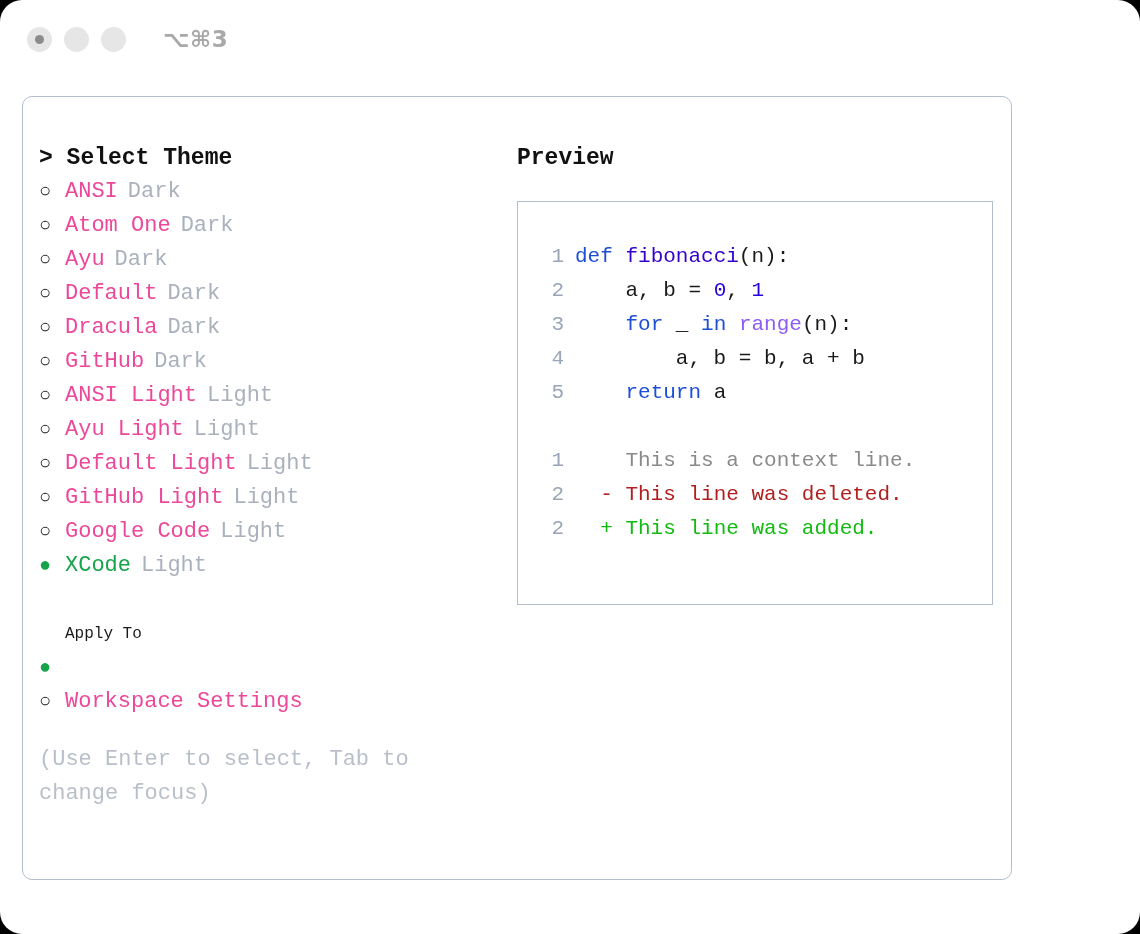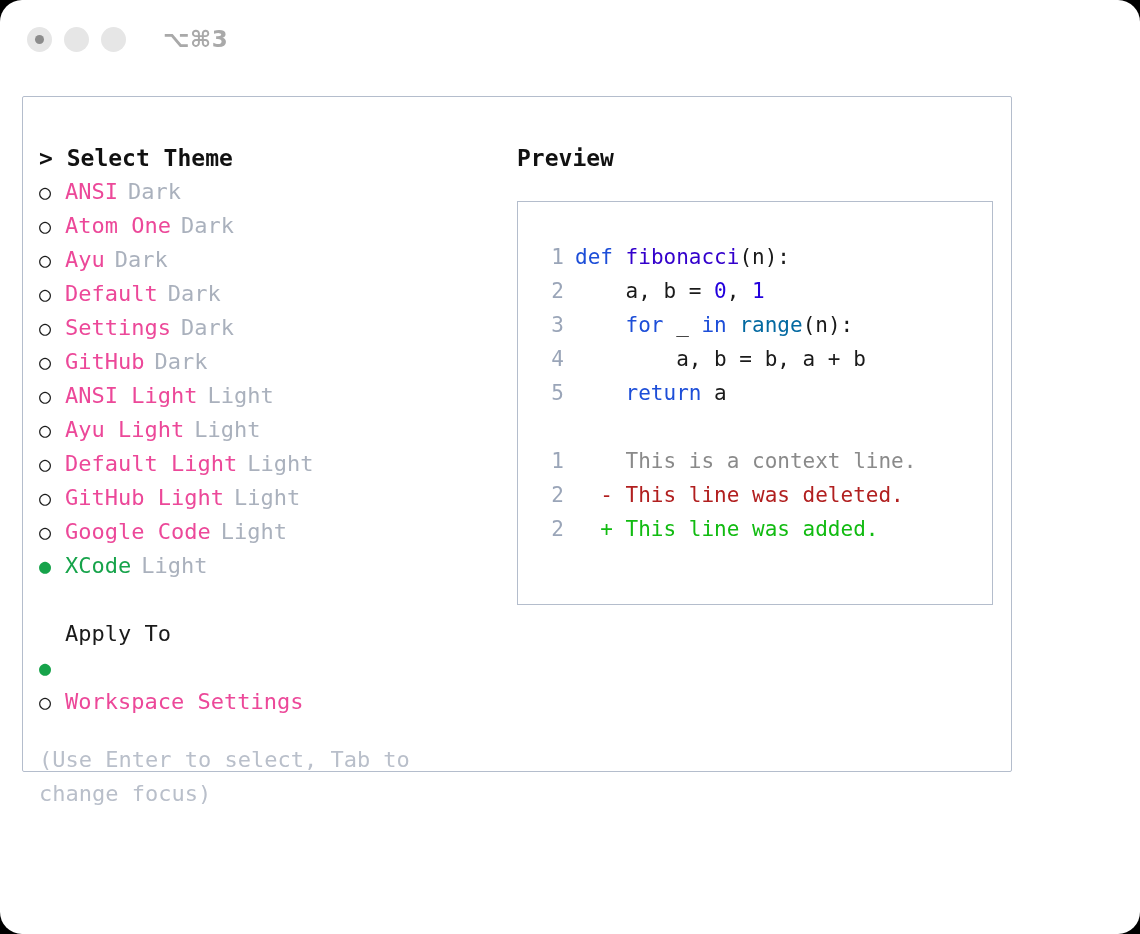--- a/index.html
+++ b/index.html
@@ -61,25 +61,26 @@
     letter-spacing: 0.5px;
     font-family: "DejaVu Sans", "Liberation Sans", sans-serif;
   }
 
   
   .panel {
     position: absolute;
     left: 22px;
     top: 96px;
     width: 990px;
-    height: 676px;
+    height: 784px;
     border: 1.5px solid #b4bdcc;
-    border-radius: 2px;
+    border-radius: 10px;
     box-sizing: border-box;
     background: #fff;
+    font-family: Liberation Mono, monospace;
   }
 
   .columns {
     display: flex;
     padding: 44px 0 0 16px;
   }
   .left-col {
     width: 460px;
     flex: 0 0 460px;
   }
@@ -121,21 +122,21 @@
   }
   .name.sel {
     color: #16a34a;
   }
   .tag {
     color: #aab1bd;
     margin-left: 10px;
   }
 
   .subhead {
-    font-size: 22px;
+    font-size: 16px;
     color: #1a1a1a;
     line-height: 34px;
     padding-left: 26px;
     white-space: pre;
     margin-top: 34px;
   }
   .hint {
     margin-top: 24px;
     color: #b9bfca;
     font-size: 22px;
@@ -169,21 +170,21 @@
   .lineno {
     width: 28px;
     flex: 0 0 28px;
     color: #9aa5b8;
     text-align: right;
     margin-right: 11px;
   }
   .code-text { color: #1a1a1a; }
   .kw  { color: #1d4ed8; }
   .fn  { color: #3300cc; }
-  .bi  { color: #0369a1; text-align: right; }
+  .bi  { color: #8b5cf6; text-align: right; }
   .num { color: #2200dd; }
   .ctx { color: #8a8a8a; }
   .del { color: #b11f1f; }
   .add { color: #11bb11; }
   .gap { height: 34px; }
 </style>
 </head>
 <body>
 
 <div class="canvas">
@@ -202,21 +203,21 @@
   <div class="panel">
     <div class="columns">
 
       <div class="left-col">
         <div class="section-title">&gt; Select Theme</div>
         <div class="list" id="theme-list">
             <div class="row"><span class="marker">○</span><span class="name">ANSI</span><span class="tag">Dark</span></div>
             <div class="row"><span class="marker">○</span><span class="name">Atom One</span><span class="tag">Dark</span></div>
             <div class="row"><span class="marker">○</span><span class="name">Ayu</span><span class="tag">Dark</span></div>
             <div class="row"><span class="marker">○</span><span class="name">Default</span><span class="tag">Dark</span></div>
-            <div class="row"><span class="marker">○</span><span class="name">Settings</span><span class="tag">Dark</span></div>
+            <div class="row"><span class="marker">○</span><span class="name">Dracula</span><span class="tag">Dark</span></div>
             <div class="row"><span class="marker">○</span><span class="name">GitHub</span><span class="tag">Dark</span></div>
             <div class="row"><span class="marker">○</span><span class="name">ANSI Light</span><span class="tag">Light</span></div>
             <div class="row"><span class="marker">○</span><span class="name">Ayu Light</span><span class="tag">Light</span></div>
             <div class="row"><span class="marker">○</span><span class="name">Default Light</span><span class="tag">Light</span></div>
             <div class="row"><span class="marker">○</span><span class="name">GitHub Light</span><span class="tag">Light</span></div>
             <div class="row"><span class="marker">○</span><span class="name">Google Code</span><span class="tag">Light</span></div>
             <div class="row"><span class="marker sel">●</span><span class="name sel">XCode</span><span class="tag">Light</span></div>
           </div>
 
         <div class="subhead">Apply To</div>

